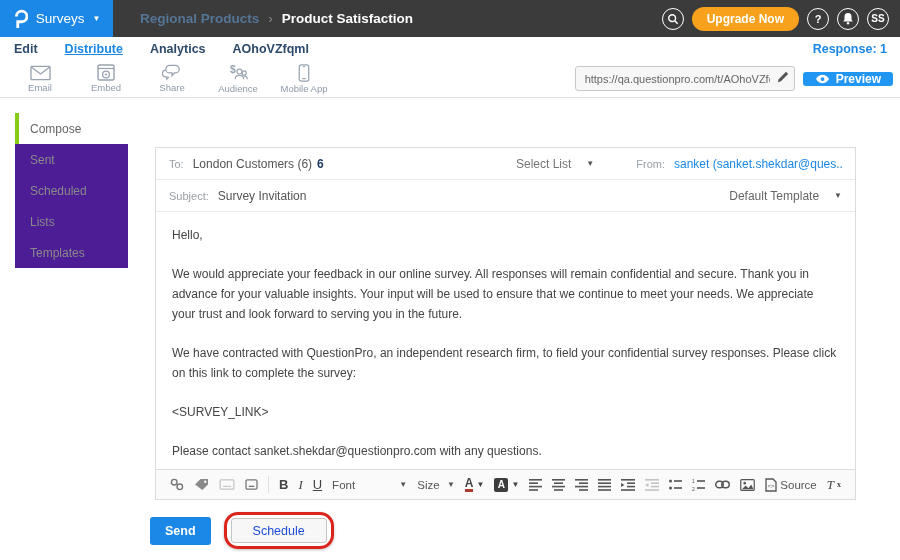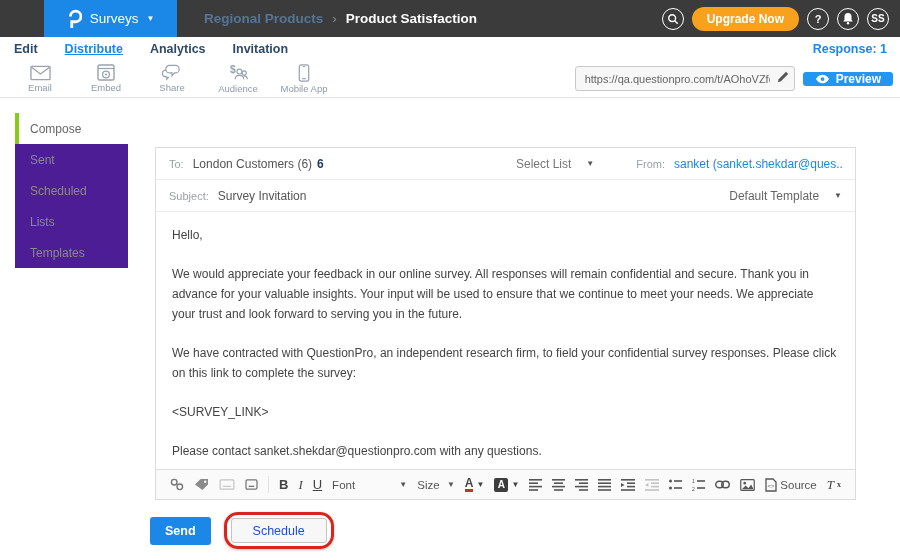--- a/index.html
+++ b/index.html
@@ -7,22 +7,22 @@
   body {
     font-family: "Liberation Sans", sans-serif;
     background: #fff;
     position: relative;
     overflow: hidden;
     color: #444;
   }
   
   .topbar { height: 37px; background: #3b3b3b; display: flex; align-items: center; }
   .logo-block {
-    width: 133px; height: 37px; background: #1b87e6; color: #fff;
-    display: flex; align-items: center; justify-content: center; gap: 8px; cursor: pointer; margin-left: 44px;
+    width: 113px; height: 37px; background: #1b87e6; color: #fff;
+    display: flex; align-items: center; justify-content: center; gap: 8px; cursor: pointer;
   }
   .logo-glyph svg { display: block; }
   .surveys-label { font-size: 13.5px; }
   .caret { font-size: 8px; line-height: 1; }
   .breadcrumb { margin-left: 27px; display: flex; align-items: center; gap: 9px; font-size: 13.5px; font-weight: bold; }
   .crumb-parent { color: #557596; cursor: pointer; }
   .crumb-sep { color: #8a8a8a; font-weight: normal; }
   .crumb-current { color: #fdfdfd; }
   .topbar-right { margin-left: auto; display: flex; align-items: center; gap: 8px; padding-right: 11px; }
   .circle-btn {
@@ -144,21 +144,21 @@
         </svg>
     </span>
     <span class="circle-btn" style="font-size:10px;">SS</span>
   </div>
 </header>
 
 <nav class="tabs-row">
   <a class="tab">Edit</a>
   <a class="tab active">Distribute</a>
   <a class="tab">Analytics</a>
-  <a class="tab">Invitation</a>
+  <a class="tab">AOhoVZfqml</a>
   <span class="response-count">Response: 1</span>
 </nav>
 
 <div class="dist-toolbar">
   <div class="dist-item">
     <svg width="21" height="16" viewBox="0 0 22 16">
         <rect x="1" y="1" width="20" height="14" rx="1" fill="none" stroke="#98a2b0" stroke-width="1.4"></rect>
         <path d="M1.5 2l9.5 7 9.5-7" fill="none" stroke="#98a2b0" stroke-width="1.4"></path>
       </svg>
     <span class="d-label">Email</span>

